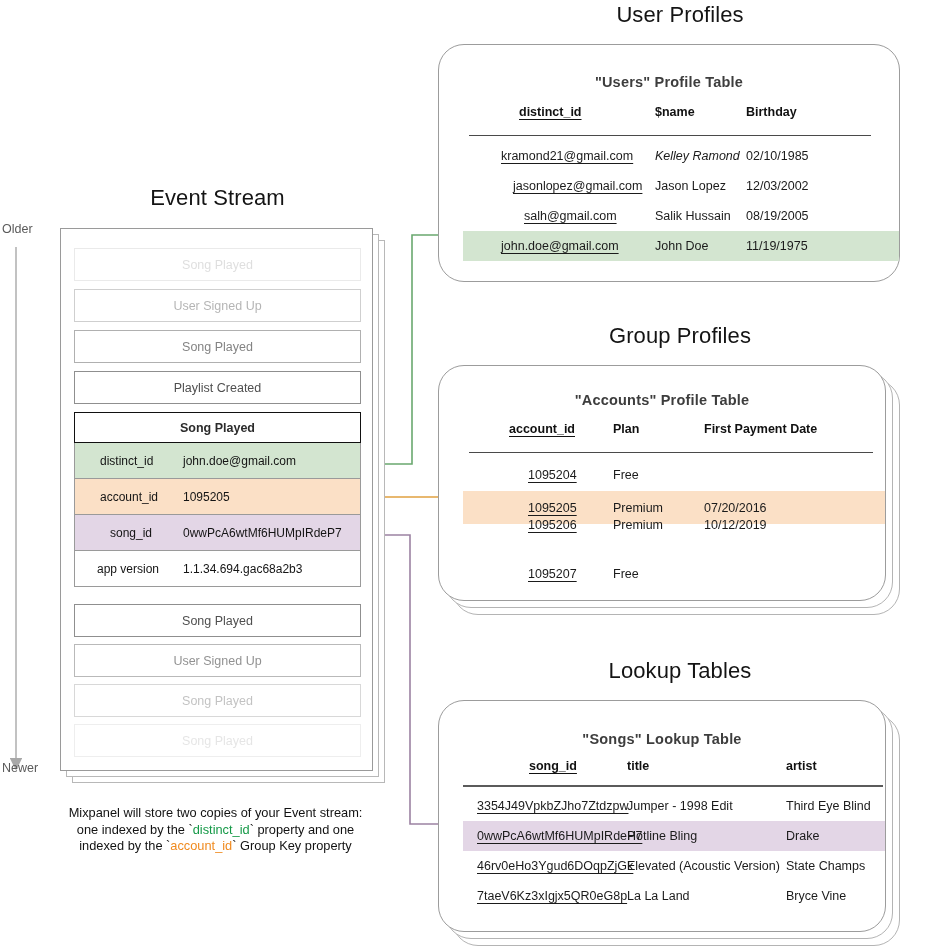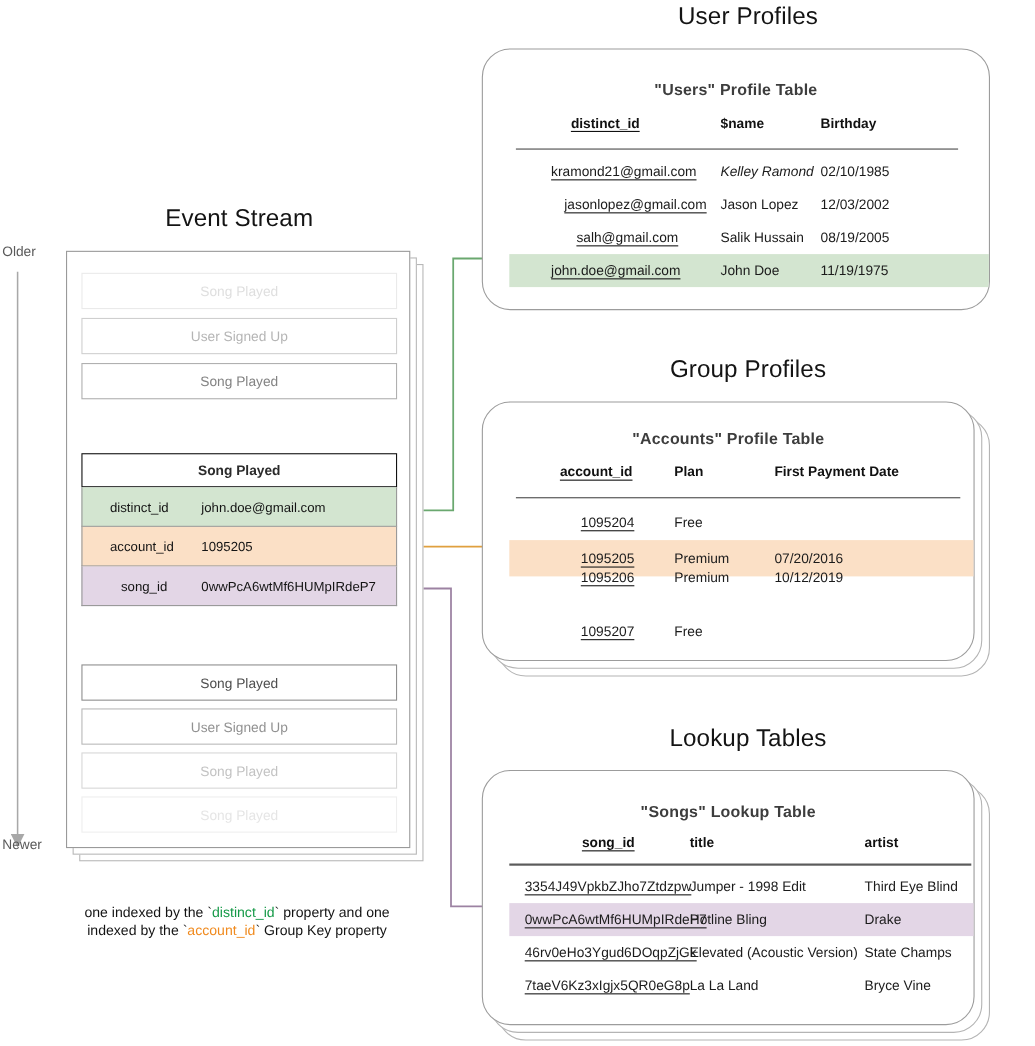--- a/index.html
+++ b/index.html
@@ -209,55 +209,62 @@
 
     <div class="ev-box" style="left:13px; top:19px; width:287px; height:33px; opacity:0.18;">
       <span>Song Played</span>
     </div>
     <div class="ev-box" style="left:13px; top:60px; width:287px; height:33px; opacity:0.42;">
       <span>User Signed Up</span>
     </div>
     <div class="ev-box" style="left:13px; top:101px; width:287px; height:33px; opacity:0.70;">
       <span>Song Played</span>
     </div>
+    <div class="ev-box" style="left:13px; top:142px; width:287px; height:33px; opacity:1;">
+      <span>Playlist Created</span>
+    </div>
 
     <div class="ev-head" style="left:13px; top:183px; width:287px; height:31px;">
       <span>Song Played</span>
     </div>
 
     <div class="prop-row hl-green" style="left:13px; top:214px; width:287px; height:36px;">
       <span class="pk" style="left:25px;">distinct_id</span>
       <span class="pv">john.doe@gmail.com</span>
     </div>
     <div class="prop-row hl-orange" style="left:13px; top:250px; width:287px; height:36px;">
       <span class="pk" style="left:25px;">account_id</span>
       <span class="pv">1095205</span>
     </div>
     <div class="prop-row hl-purple" style="left:13px; top:286px; width:287px; height:36px;">
       <span class="pk" style="left:35px;">song_id</span>
       <span class="pv">0wwPcA6wtMf6HUMpIRdeP7</span>
     </div>
+    <div class="prop-row" style="left:13px; top:322px; width:287px; height:36px; background:#fff;">
+      <span class="pk" style="left:22px;">app version</span>
+      <span class="pv">1.1.34.694.gac68a2b3</span>
+    </div>
 
     <div class="ev-box" style="left:13px; top:375px; width:287px; height:33px; opacity:1;">
       <span>Song Played</span>
     </div>
     <div class="ev-box" style="left:13px; top:415px; width:287px; height:33px; opacity:0.62;">
       <span>User Signed Up</span>
     </div>
     <div class="ev-box" style="left:13px; top:455px; width:287px; height:33px; opacity:0.34;">
       <span>Song Played</span>
     </div>
     <div class="ev-box" style="left:13px; top:495px; width:287px; height:33px; opacity:0.14;">
       <span>Song Played</span>
     </div>
   </div>
 </div>
 
 <div class="caption" style="left:28px; top:805px; width:375px;">
-  <br>
+  <span>Mixpanel will store two copies of your Event stream:</span><br>
   <span>one indexed by the `</span><span class="green">distinct_id</span><span>` property and one</span><br>
   <span>indexed by the `</span><span class="orange">account_id</span><span>` Group Key property</span>
 </div>
 
 <div class="section-title" style="left:470px; top:2px; width:420px;">User Profiles</div>
 
 <div class="card-stack" style="left:438px; top:44px; width:465px; height:240px;">
   <div class="card-main" style="width:462px; height:238px;">
     <div class="card-title" style="top:29px;">"Users" Profile Table</div>
 

